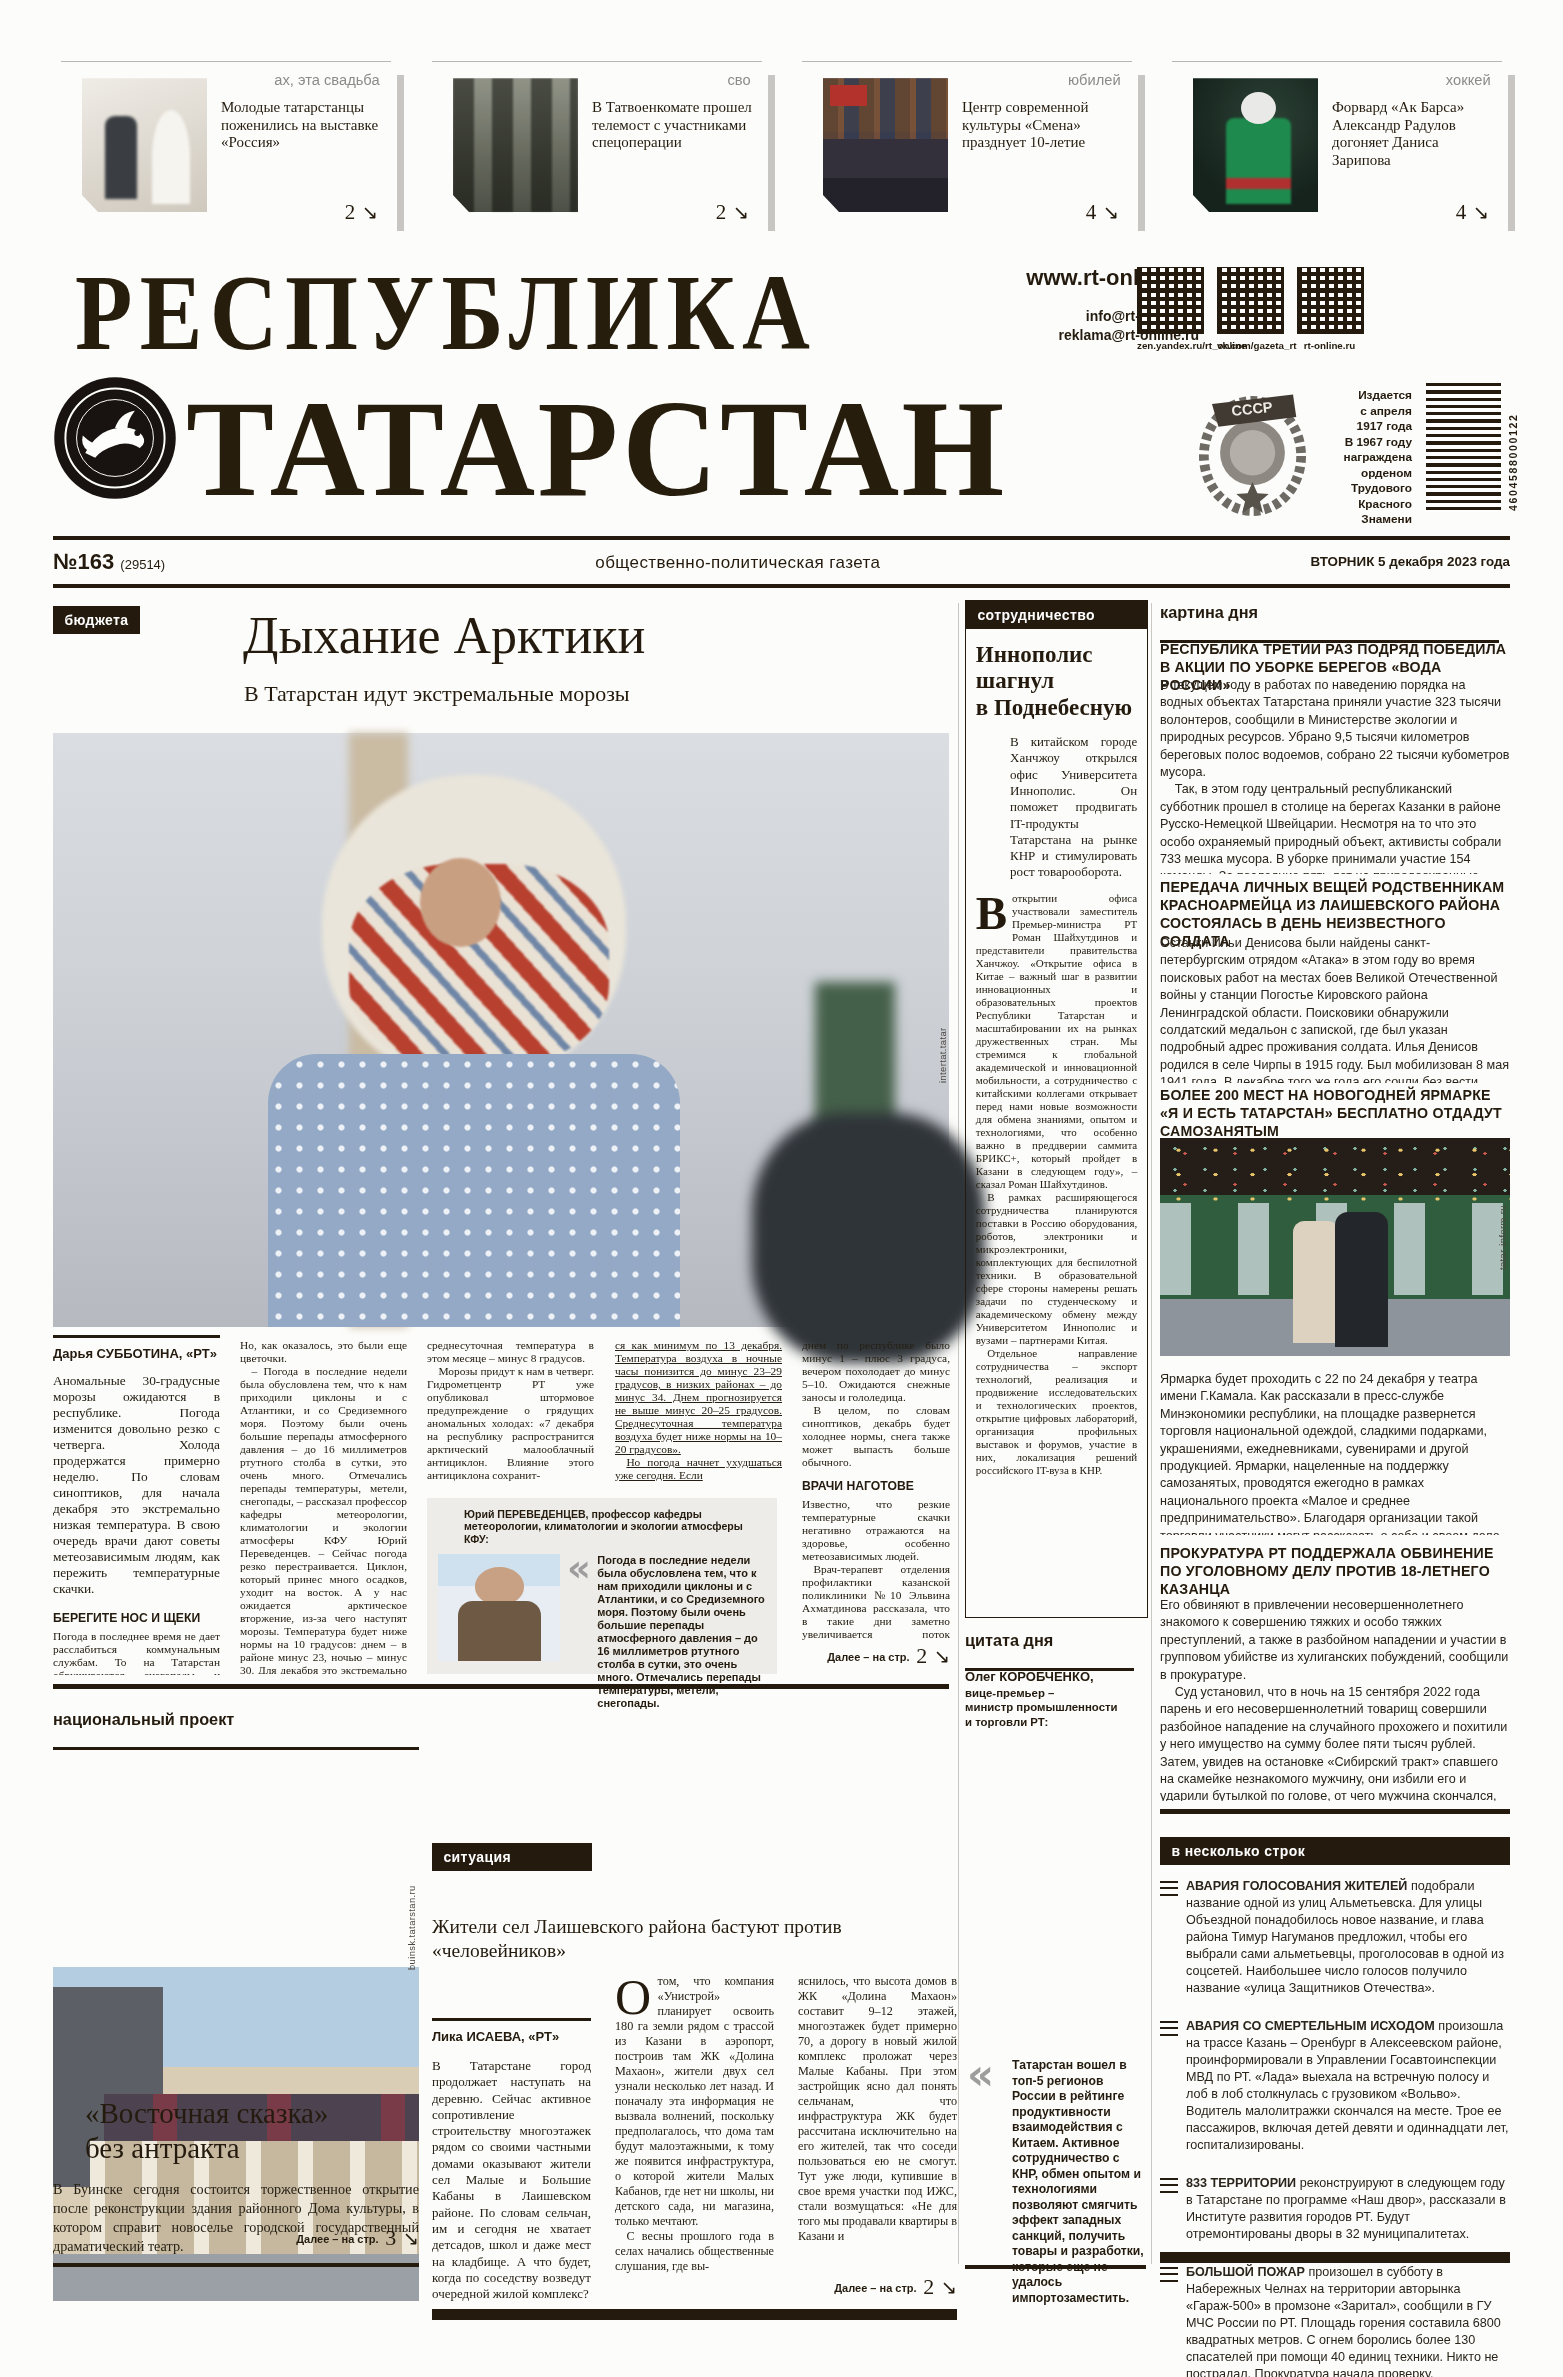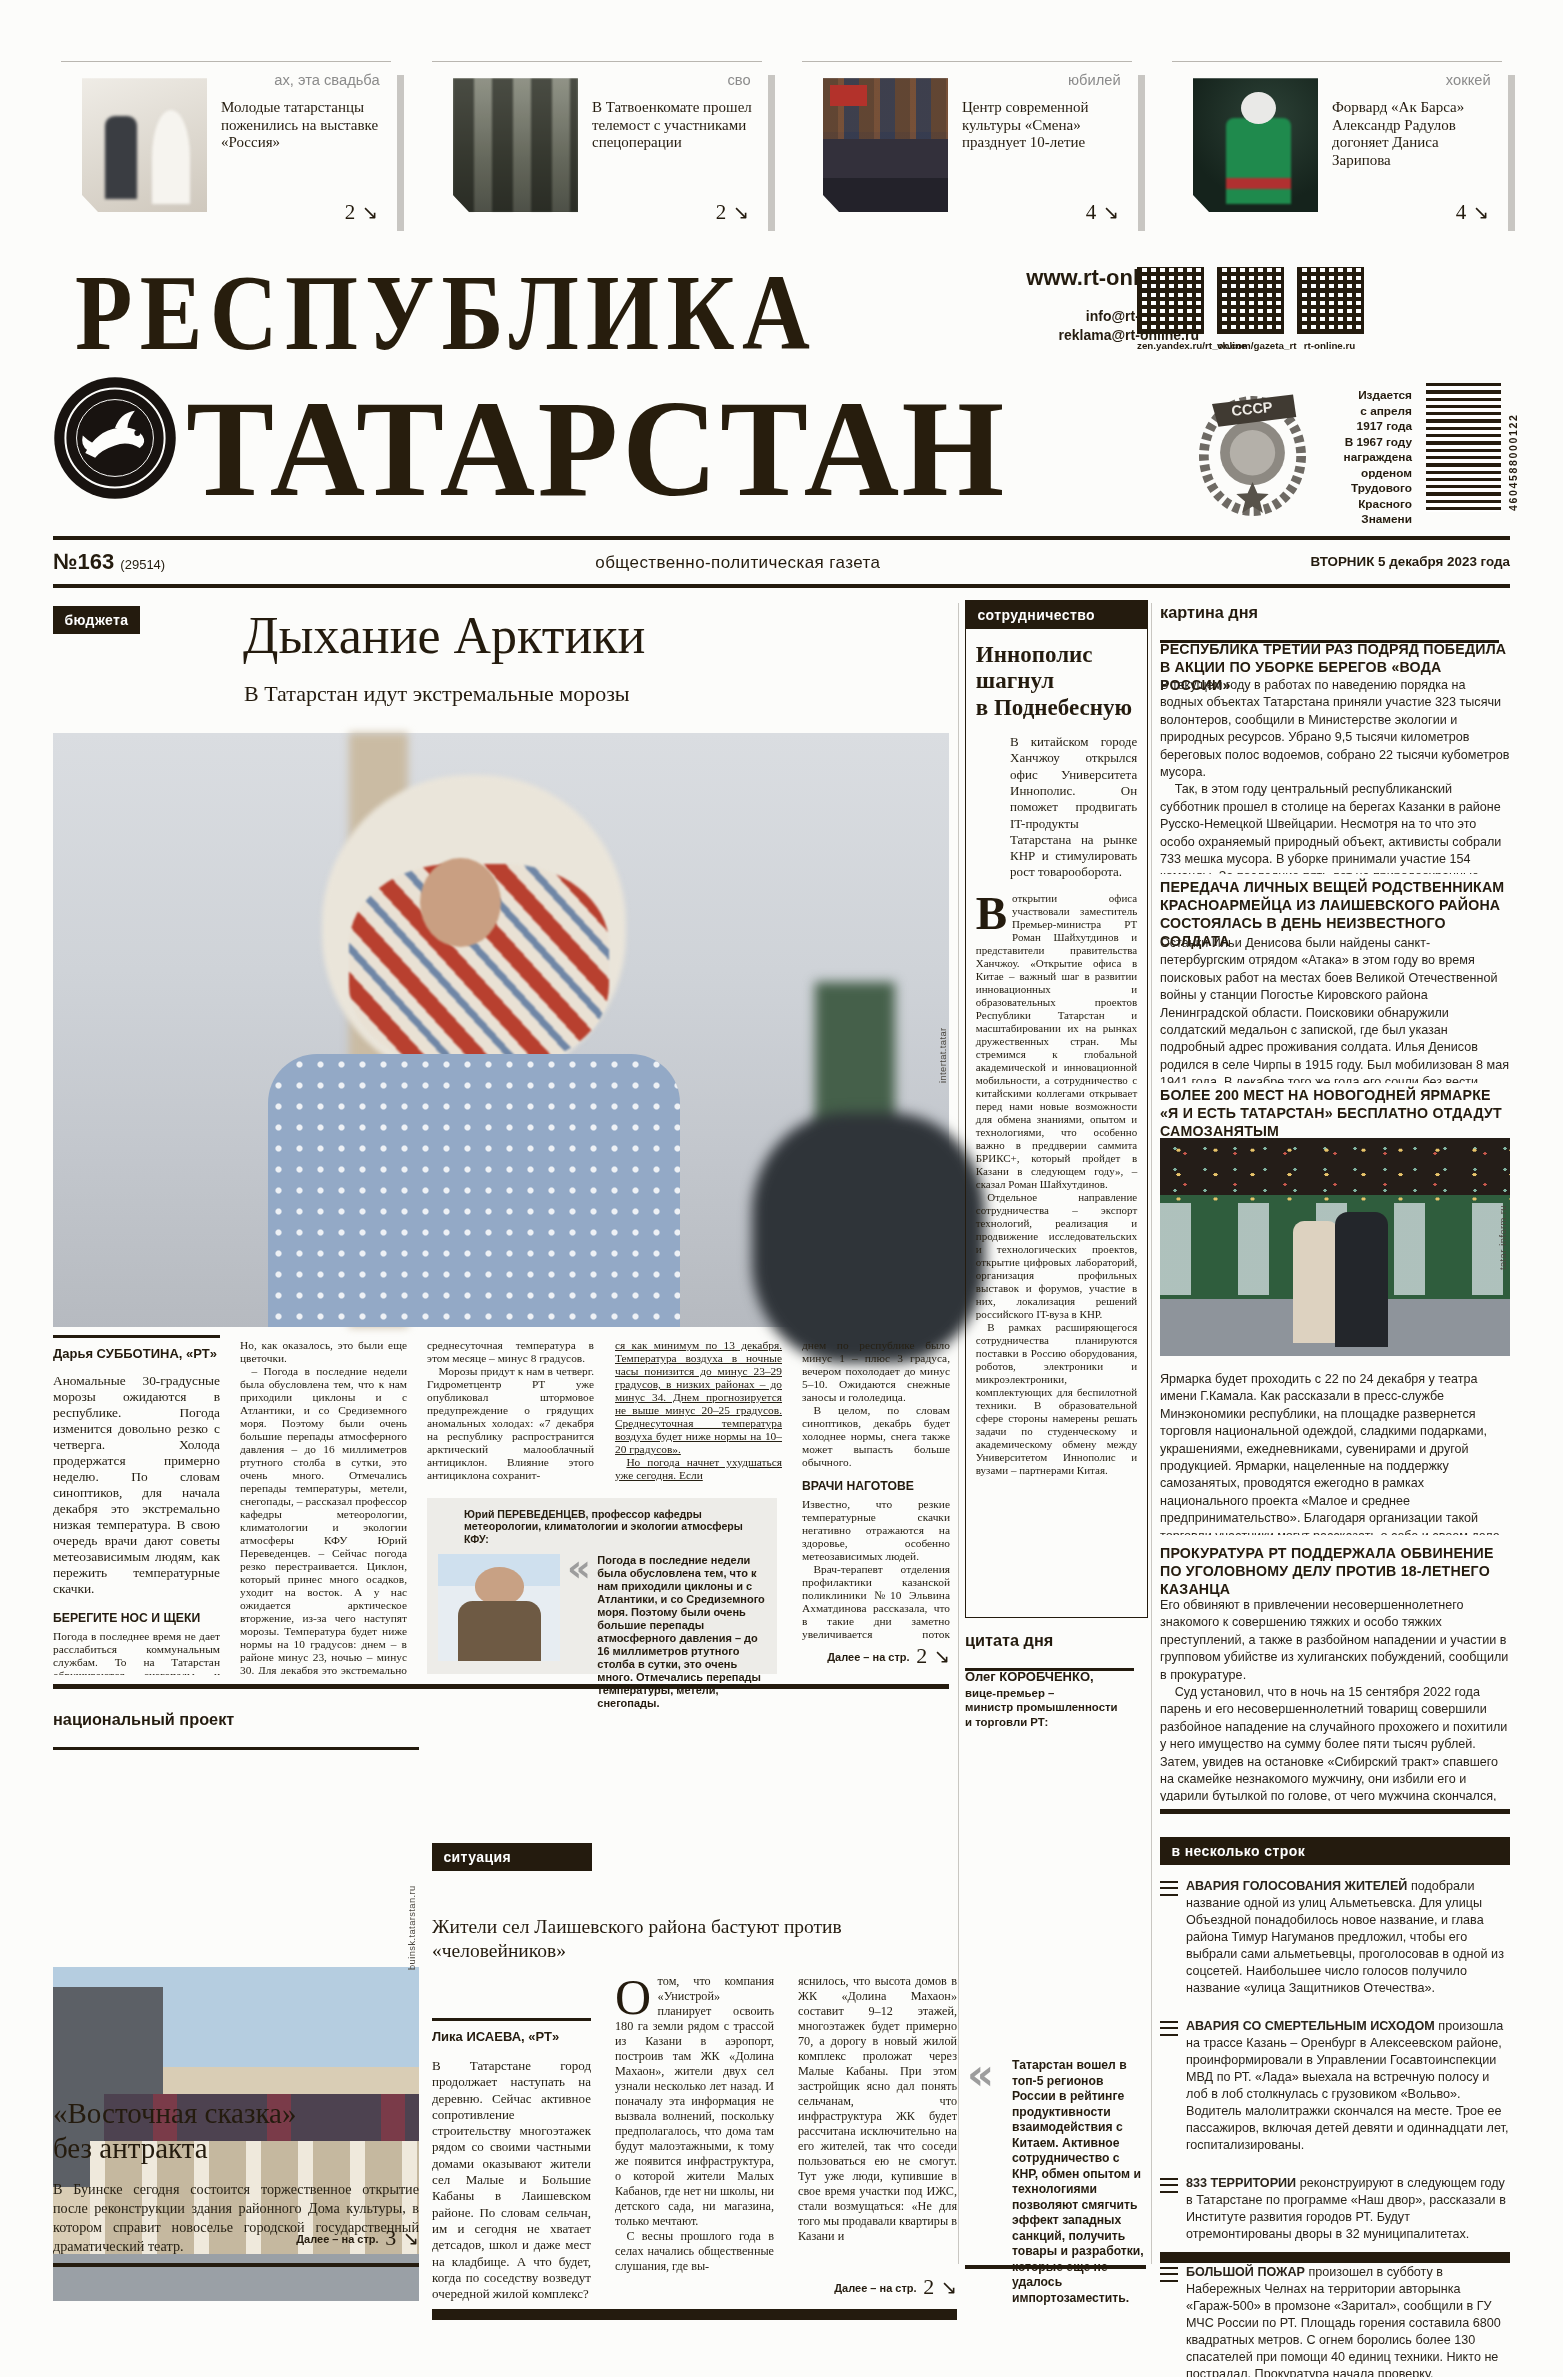--- a/index.html
+++ b/index.html
@@ -322,22 +322,22 @@
   <div class="abs hrule" style="left:53px;top:1684px;width:896px;height:4.9px;"></div>
 
   <div class="abs coopbox" style="left:965px;top:600px;width:181px;height:1016px;">
     <div class="bar-label" style="display:block;">сотрудничество</div>
     <div class="coop-title prelines">Иннополис
 шагнул
 в Поднебесную</div>
     <div class="coop-lead justify">В китайском городе Ханчжоу открылся офис Университета Иннополис. Он поможет продвигать IT-продукты Татарстана на рынке КНР и стимулировать рост товарооборота.</div>
     <div class="coop-body justify">
       <p><span class="dropcap">В</span><span>открытии офиса участвовали заместитель Премьер-министра РТ Роман Шайхутдинов и представители правительства Ханчжоу. «Открытие офиса в Китае – важный шаг в развитии инновационных и образовательных проектов Республики Татарстан и масштабировании их на рынках дружественных стран. Мы стремимся к глобальной академической и инновационной мобильности, а сотрудничество с китайскими коллегами открывает перед нами новые возможности для обмена знаниями, опытом и технологиями, что особенно важно в преддверии саммита БРИКС+, который пройдет в Казани в следующем году», – сказал Роман Шайхутдинов.</span></p>
+      <p>В рамках расширяющегося сотрудничества планируются поставки в Россию оборудования, роботов, электроники и микроэлектроники, комплектующих для беспилотной техники. В образовательной сфере стороны намерены решать задачи по студенческому и академическому обмену между Университетом Иннополис и вузами – партнерами Китая.</p>
       <p>Отдельное направление сотрудничества – экспорт технологий, реализация и продвижение исследовательских и технологических проектов, открытие цифровых лабораторий, организация профильных выставок и форумов, участие в них, локализация решений российского IT-вуза в КНР.</p>
-      <p>В рамках расширяющегося сотрудничества планируются поставки в Россию оборудования, роботов, электроники и микроэлектроники, комплектующих для беспилотной техники. В образовательной сфере стороны намерены решать задачи по студенческому и академическому обмену между Университетом Иннополис и вузами – партнерами Китая.</p>
     </div>
   </div>
 
   <div class="abs rule-label" style="left:1160px;top:604px;width:339px;">картина дня</div>
 
   <div class="abs kd-title" style="left:1160px;top:640px;width:350px;">РЕСПУБЛИКА ТРЕТИЙ РАЗ ПОДРЯД ПОБЕДИЛА В АКЦИИ ПО УБОРКЕ БЕРЕГОВ «ВОДА РОССИИ»</div>
   <div class="abs kd-body clip" style="left:1160px;top:677px;width:350px;height:197px;">
     <p>В текущем году в работах по наведению порядка на водных объектах Татарстана приняли участие 323 тысячи волонтеров, сообщили в Министерстве экологии и природных ресурсов. Убрано 9,5 тысячи километров береговых полос водоемов, собрано 22 тысячи кубометров мусора.</p>
     <p>Так, в этом году центральный республиканский субботник прошел в столице на берегах Казанки в районе Русско-Немецкой Швейцарии. Несмотря на то что это особо охраняемый природный объект, активисты собрали 733 мешка мусора. В уборке принимали участие 154 команды. За последние пять лет на природоохранные мероприятия в Татарстане направлено 52,2 млрд рублей, из них почти 40 процентов – из бюджета республики.</p>
   </div>
@@ -393,21 +393,21 @@
   <div class="abs hrule" style="left:1160px;top:2252px;width:350px;height:11.4px;"></div>
 
   <div class="abs rule-label" style="left:53px;top:1711px;width:366px;">национальный проект</div>
   <div class="abs theaterphoto" style="left:53px;top:1749px;width:366px;height:334px;">
     <div class="blockL"></div>
     <div class="frieze"></div>
     <div class="cols"></div>
     <div class="ground"></div>
   </div>
   <div class="abs photo-credit" style="left:407px;top:1970px;">buinsk.tatarstan.ru</div>
-  <div class="abs np-title prelines" style="left:53px;top:2096px;width:366px;">«Восточная сказка»
+  <div class="abs np-title prelines" style="left:53px;top:2096px;width:366px;padding-left:32px;">«Восточная сказка»
 без антракта</div>
   <div class="abs np-lead justify" style="left:53px;top:2180px;width:366px;">В Буинске сегодня состоится торжественное открытие после реконструкции здания районного Дома культуры, в котором справит новоселье городской государственный драматический театр.</div>
   <div class="abs more" style="left:175px;top:2228px;width:244px;">
     <span class="lbl">Далее – на стр.</span>
     <span class="num">3</span>
     <span class="arr">↘</span>
   </div>
   <div class="abs hrule" style="left:53px;top:2263px;width:366px;height:4.1px;"></div>
 
   <div class="abs bar-label" style="left:432px;top:1843px;width:137px;">ситуация</div>

